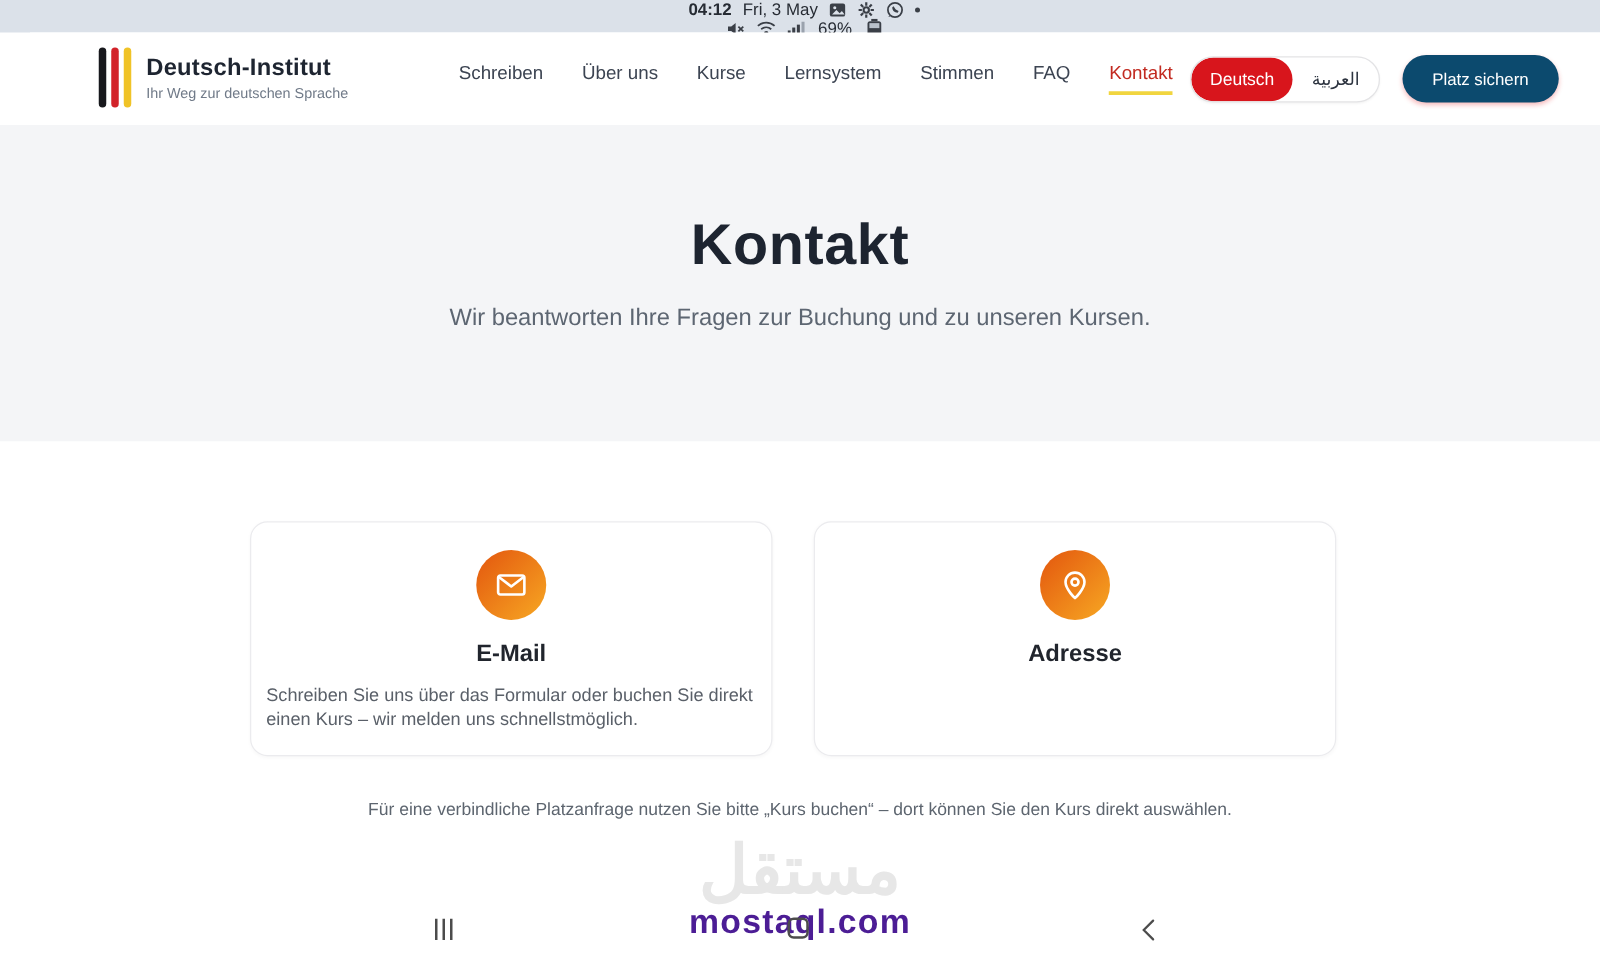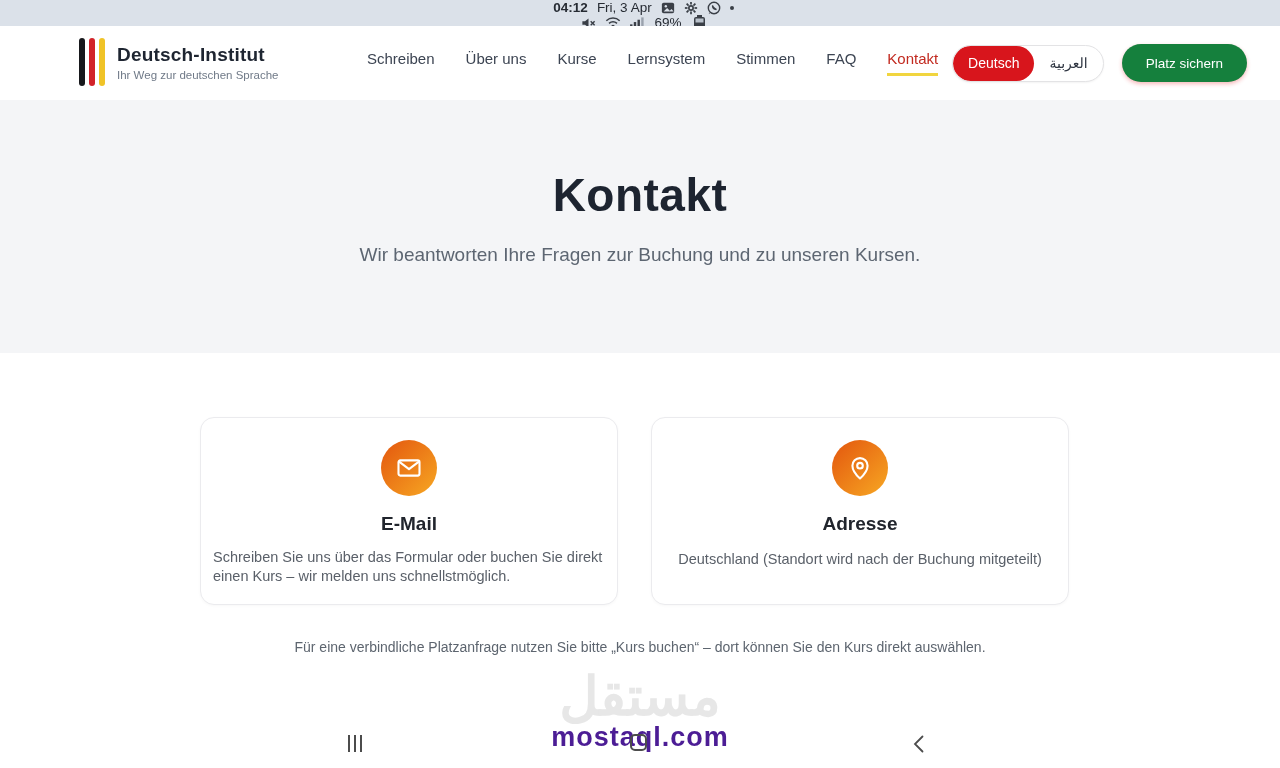--- a/index.html
+++ b/index.html
@@ -29,21 +29,21 @@
 
   .nav { position:absolute; left:343px; top:0; height:74px; display:flex; align-items:center; gap:31px; }
   .nav a { text-decoration:none; font-size:15px; color:#3c4452; padding-bottom:6px; border-bottom:3px solid transparent; cursor:pointer; }
   .nav a.active { color:#c22a20; border-bottom-color:#f1d53f; }
 
   .header-right { position:absolute; right:57px; top:0; height:74px; display:flex; align-items:center; gap:18px; }
   .lang-toggle { display:flex; align-items:center; background:#ffffff; border:1px solid #e3e3e5; border-radius:19px; height:37px; overflow:hidden; box-shadow:0 1px 2px rgba(0,0,0,.05); }
   .lang-seg { display:flex; align-items:center; height:100%; padding:0 15px; font-size:14px; cursor:pointer; }
   .lang-active { background:#d8151c; color:#ffffff; border-radius:19px; }
   .lang-other { color:#2d3440; }
-  .cta-btn { height:38px; padding:0 24px; background:#15803d; border:none; border-radius:19px; color:#ffffff;
+  .cta-btn { height:38px; padding:0 24px; background:#0c4a6e; border:none; border-radius:19px; color:#ffffff;
     font-size:13.5px; font-family:"Liberation Sans", sans-serif; cursor:pointer; box-shadow:0 2px 4px rgba(224,21,28,.3); }
 
   
   .hero { position:absolute; top:100px; left:0; width:1280px; height:253px; background:#f4f5f7; text-align:center; }
   .hero-title { margin-top:68px; font-size:46px; font-weight:bold; color:#1d2430; letter-spacing:.5px; }
   .hero-sub { margin-top:22px; font-size:19px; color:#5d6672; }
 
   
   .card { position:absolute; top:417px; width:418px; height:188px; background:#ffffff;
     border:1px solid #ebebee; border-radius:14px; box-shadow:0 1px 3px rgba(0,0,0,.03); text-align:center; }
@@ -72,21 +72,21 @@
   .nb-back { position:absolute; left:913px; top:13px; cursor:pointer; }
 </style>
 </head>
 <body>
 
 <div class="screen">
 
   <div class="statusbar">
     <div class="sb-left">
       <span class="sb-time">04:12</span>
-      <span>Fri, 3 Apr</span>
+      <span>Fri, 3 May</span>
       <span class="sb-icon">
         <svg width="14" height="14" viewBox="0 0 16 16">
             <rect x="1" y="2" width="14" height="12" rx="2" fill="#3a3f47"></rect>
             <circle cx="5.5" cy="6" r="1.4" fill="#dbe1e9"></circle>
             <path d="M3 12l4-4 3 3 2-2 2.5 3z" fill="#dbe1e9"></path>
           </svg>
       </span>
       <span class="sb-icon">
         <svg width="14" height="14" viewBox="0 0 16 16">
             <g stroke="#3a3f47" stroke-width="2">
@@ -201,21 +201,20 @@
   </div>
 
   <div class="card card-address">
     <div class="icon-circle">
       <svg width="28" height="28" viewBox="0 0 24 24" fill="none" stroke="#ffffff" stroke-width="1.8" stroke-linecap="round" stroke-linejoin="round">
         <path d="M12 21s-6.5-6-6.5-11a6.5 6.5 0 0 1 13 0c0 5-6.5 11-6.5 11z"></path>
         <circle cx="12" cy="10" r="2.4"></circle>
       </svg>
     </div>
     <div class="card-title">Adresse</div>
-    <div class="card-text">Deutschland (Standort wird nach der Buchung mitgeteilt)</div>
   </div>
 
   <div class="note">Für eine verbindliche Platzanfrage nutzen Sie bitte „Kurs buchen“ – dort können Sie den Kurs direkt auswählen.</div>
 
   <div class="watermark">
     <div class="wm-ar">مستقل</div>
     <div class="wm-en">mostaql.com</div>
   </div>
 
   <div class="navbar">

